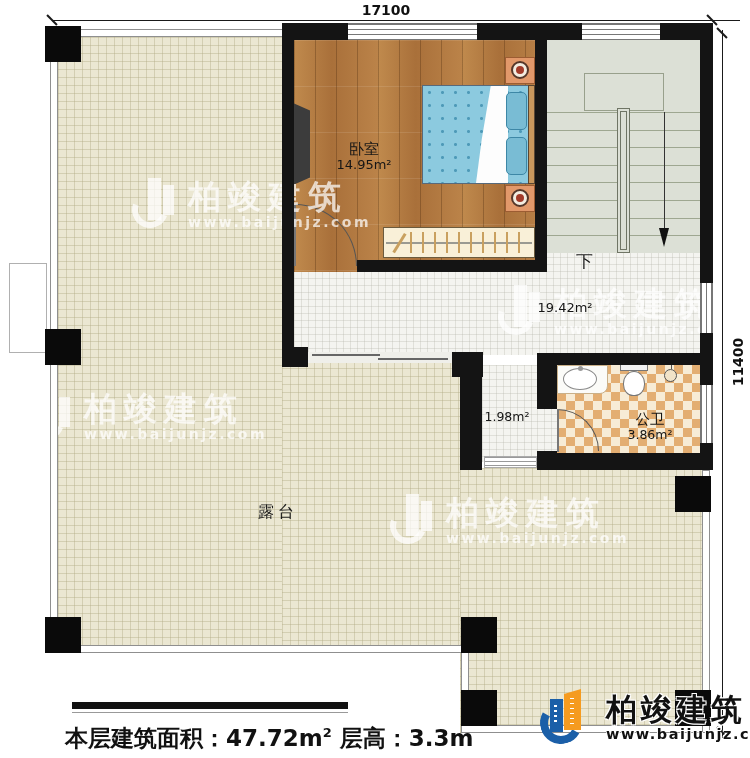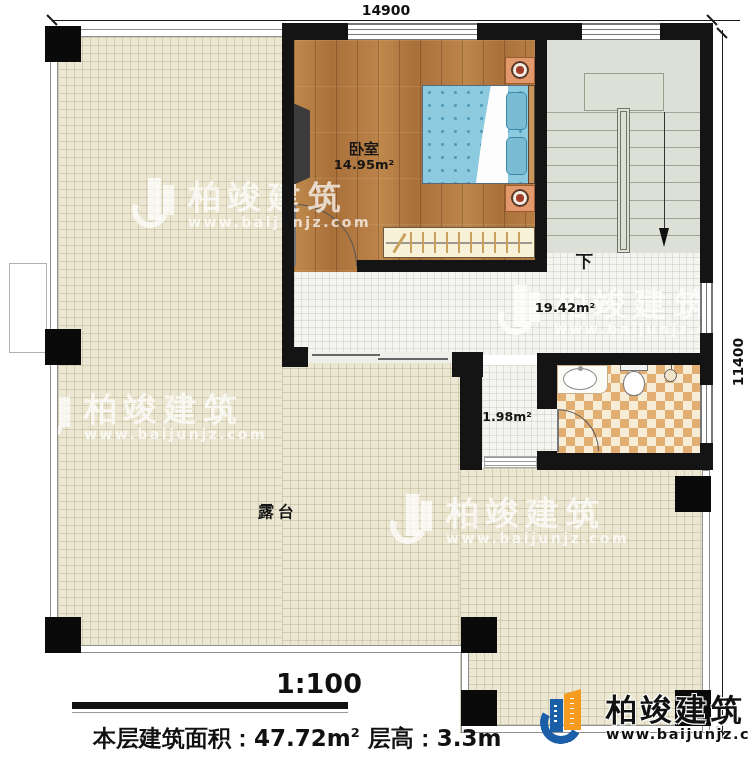--- a/index.html
+++ b/index.html
@@ -71,21 +71,21 @@
   .showerline{position:absolute;width:1px;background:#555;}
   .showerhead{position:absolute;width:13px;height:13px;border-radius:50%;background:#f1e3c8;
     border:1.5px solid #555;box-sizing:border-box;}
 
   .slidedoor{position:absolute;background:#efefea;}
   .sd-line{position:absolute;height:2px;background:#666;}
   .threshold{position:absolute;background:#fff;border:1px solid #aaa;box-sizing:border-box;
     background-image:linear-gradient(#999 1px,transparent 1px);background-size:100% 4px;}
   .outrect{position:absolute;background:#fff;border:1px solid #b0b0b0;box-sizing:border-box;}
 
-  .rlabel{position:absolute;font-weight:bold;color:#151515;text-align:center;line-height:1.15;}
+  .rlabel{position:absolute;font-weight:normal;color:#151515;text-align:center;line-height:1.15;}
 
   .dimline{position:absolute;background:#1a1a1a;}
   .tick{position:absolute;width:14px;height:2px;background:#1a1a1a;transform:rotate(45deg);}
   .dimtext{position:absolute;font-weight:bold;font-size:14px;color:#111;text-align:center;}
 
   
   .wm{position:absolute;display:flex;align-items:center;gap:8px;color:rgba(255,255,255,.72);pointer-events:none;}
   .wm-g{position:relative;width:48px;height:58px;flex:none;}
   .wm-arc{position:absolute;left:0;top:16px;width:36px;height:36px;border-radius:50%;border:6px solid transparent;
     border-left-color:rgba(255,255,255,.72);border-bottom-color:rgba(255,255,255,.72);transform:rotate(-25deg);box-sizing:border-box;}
@@ -263,36 +263,39 @@
   <div class="col" style="left:675px;top:476px;"></div>
   <div class="col" style="left:675px;top:690px;"></div>
 
   <div class="rlabel" style="left:312px;top:141px;width:104px;">
     <div style="font-size:15px;">卧室</div>
     <div style="font-size:13px;">14.95m²</div>
   </div>
   <div class="rlabel" style="left:576px;top:252px;font-size:17px;">下</div>
   <div class="rlabel" style="left:528px;top:301px;width:74px;font-size:13px;">19.42m²</div>
   <div class="rlabel" style="left:475px;top:410px;width:64px;font-size:12.5px;">1.98m²</div>
+  <div class="rlabel" style="left:608px;top:411px;width:84px;">
+    <div style="font-size:14.5px;">公卫</div>
+    <div style="font-size:12.5px;">3.86m²</div>
+  </div>
   <div class="rlabel" style="left:258px;top:503px;font-size:16px;letter-spacing:4px;">露台</div>
 
   <div class="dimline" style="left:52px;top:20px;width:688px;height:1px;"></div>
   <div class="tick" style="left:45px;top:19px;"></div>
   <div class="tick" style="left:705px;top:19px;"></div>
-  <div class="dimtext" style="left:350px;top:2px;width:72px;">14900</div>
+  <div class="dimtext" style="left:350px;top:2px;width:72px;">17100</div>
 
   <div class="dimline" style="left:722px;top:30px;width:1px;height:708px;"></div>
   <div class="tick" style="left:715px;top:32px;"></div>
   <div class="tick" style="left:715px;top:731px;"></div>
   <div class="dimtext" style="left:703px;top:354px;width:70px;transform:rotate(-90deg);">11400</div>
 
-  <div class="t-scale" style="left:276px;top:668px;">1:100</div>
   <div class="abs" style="left:72px;top:702px;width:276px;height:7px;background:#111;"></div>
   <div class="abs" style="left:72px;top:712px;width:276px;height:1px;background:#999;"></div>
-  <div class="t-sub" style="left:93px;top:723px;"><span>本层建筑面积：47.72m</span><sup>2</sup><span> 层高：3.3m</span></div>
+  <div class="t-sub" style="left:65px;top:723px;"><span>本层建筑面积：47.72m</span><sup>2</sup><span> 层高：3.3m</span></div>
 
   <div class="logo" style="left:540px;top:686px;">
     <div class="lg-g">
         <div class="lg-arc"></div>
         <div class="lg-b1"></div>
         <div class="lg-b2"></div>
       </div>
     <div>
       <div class="lg-t1">柏竣建筑</div>
       <div class="lg-t2">www.baijunjz.com</div>

